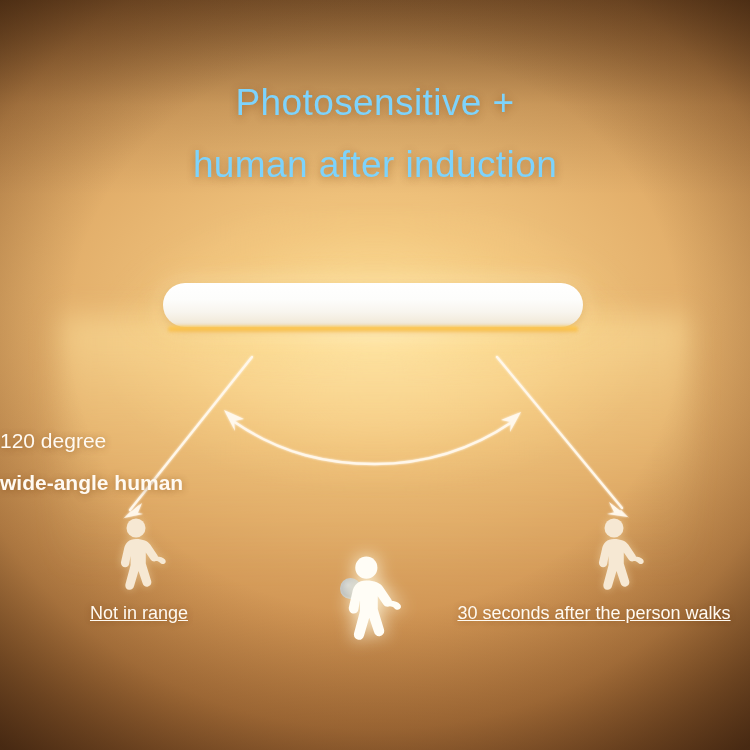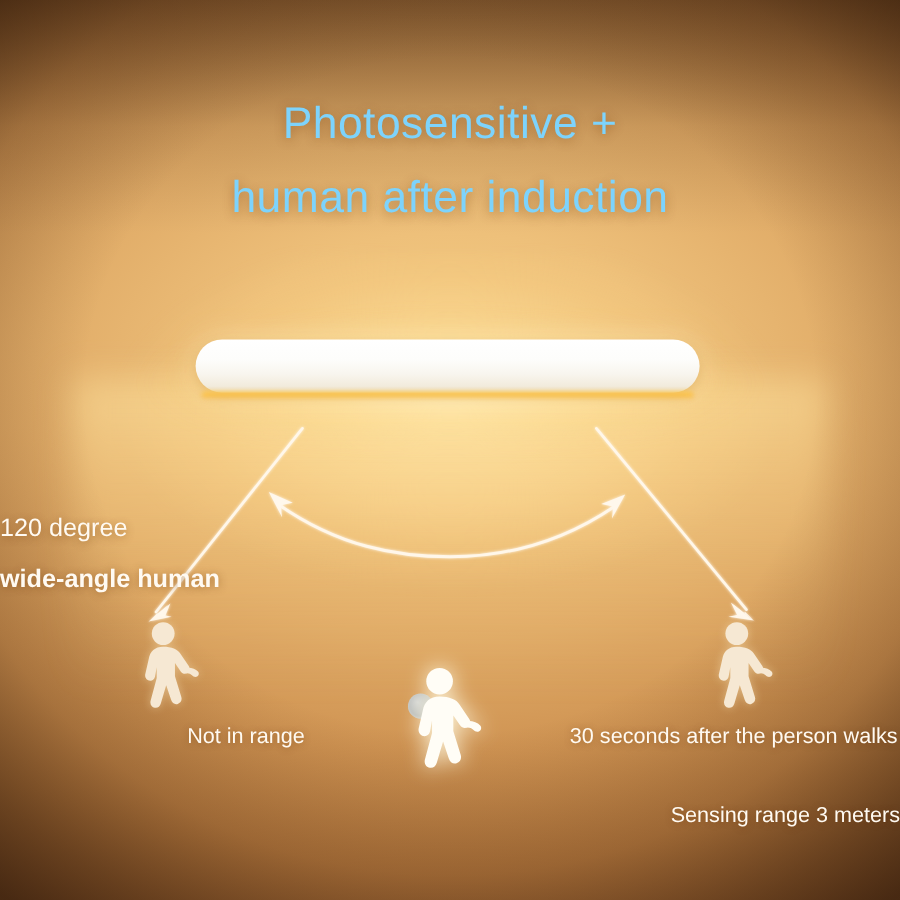--- a/index.html
+++ b/index.html
@@ -161,21 +161,21 @@
   
   .cap {
     position: absolute;
     color: #fffaf2;
     font-size: 18px;
     font-weight: 400;
     line-height: 34px;
     text-shadow: 0 1px 6px rgba(110, 55, 8, 0.42);
     white-space: nowrap;
   }
-  .cap-center { text-align: right; }
+  .cap-center { text-align: center; text-decoration: underline; }
   .arc-label {
     position: absolute;
     left: 0; right: 0;
     top: 420px;
     text-align: left;
     color: #fffaf2;
     font-size: 21px;
     font-weight: 400;
     line-height: 42px;
     text-shadow: 0 1px 7px rgba(110, 55, 8, 0.45);
@@ -282,20 +282,19 @@
                  C50.8 46.5 49.2 45.9 48 44.7 C46.7 43.4 45 42.8 43 43.1 Z"></path>
       </g>
     </svg>
   </div>
 
   <div class="cap cap-center" style="left:24px; top:596px; width:230px;">
     <div>Not in range</div>
   </div>
 
   <div class="cap cap-center" style="left:0px; top:662px; width:750px;">
-    <div>Sensing range 3 meters</div>
   </div>
 
   <div class="cap cap-center" style="left:440px; top:596px; width:308px;">
     <div>30 seconds after the person walks</div>
   </div>
 
 </div>
 
 </body></html>

